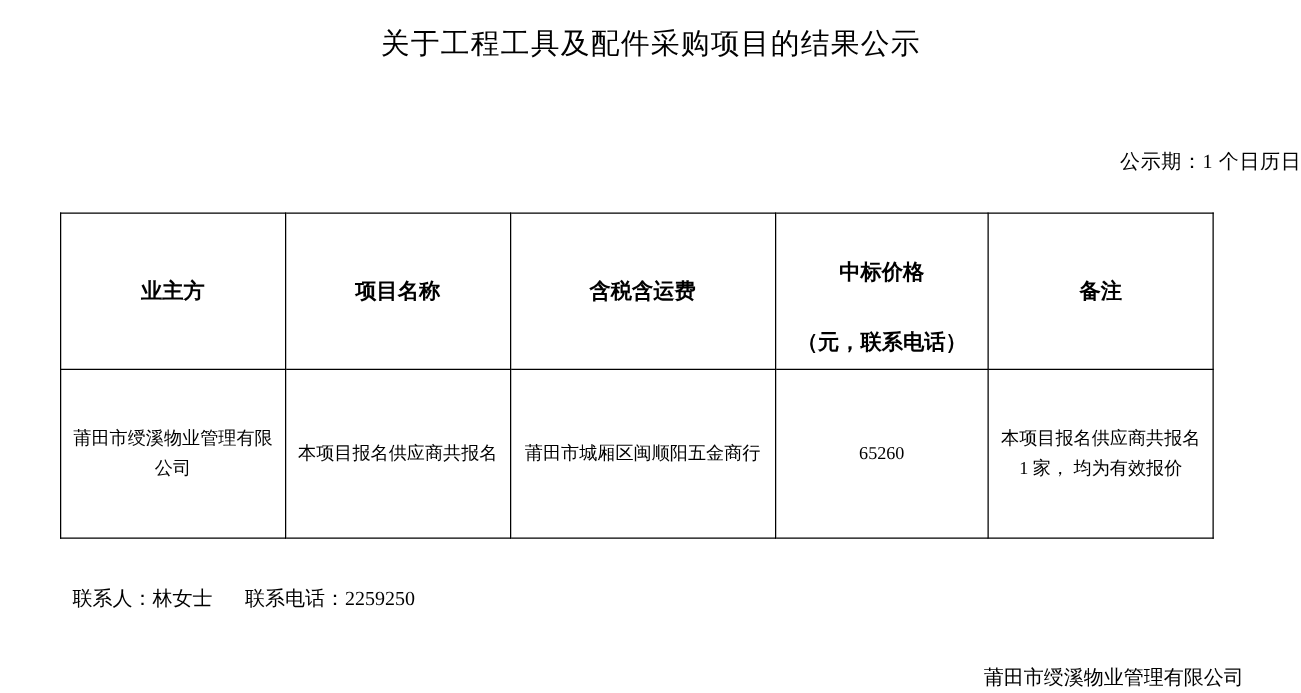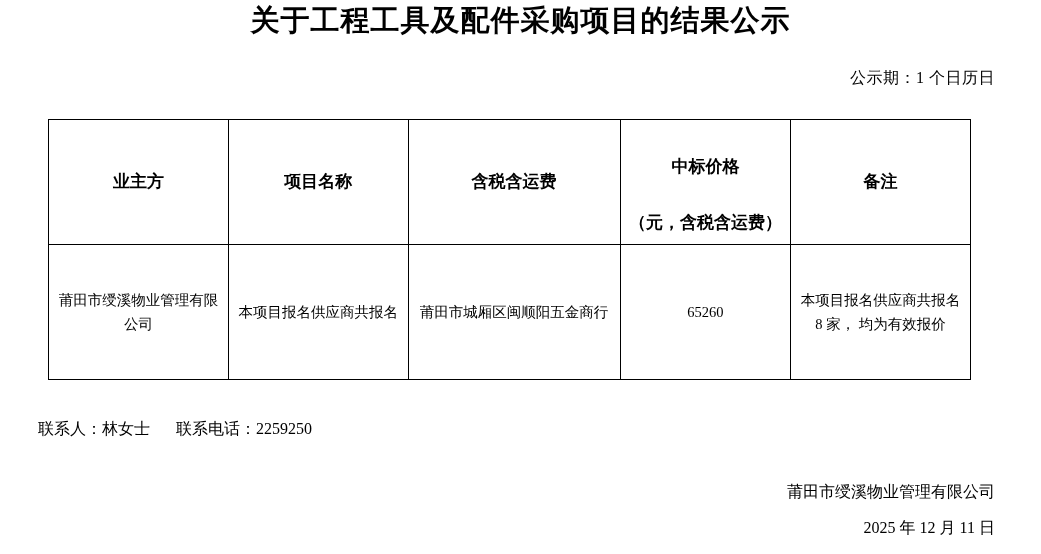--- a/index.html
+++ b/index.html
@@ -15,31 +15,30 @@
     overflow: hidden;
   }
   .page {
     position: relative;
     width: 1041px;
     height: 554px;
     box-sizing: border-box;
   }
   .title {
     text-align: center;
-    font-size: 29px;
-    font-weight: bold;
+    font-size: 23px;
+    font-weight: normal;
     letter-spacing: 1px;
-    margin-top: 0;
+    margin-top: 15px;
     line-height: 40px;
   }
   .notice-period {
     text-align: right;
     font-size: 16px;
-    margin-top: 28px;
-    padding-right: 46px;
+    margin-top: 64px;
     letter-spacing: 0.5px;
   }
   .table-wrap {
     margin-top: 30px;
     padding: 0 70px 0 48px;
   }
   table.result {
     width: 100%;
     border-collapse: collapse;
     table-layout: fixed;
@@ -65,21 +64,21 @@
     line-height: 24px;
   }
   .col-owner { width: 19.5%; }
   .col-project { width: 19.5%; }
   .col-selected { width: 23%; }
   .col-price { width: 18.5%; }
   .col-remark { width: 19.5%; }
   .th-two-line span { display: block; margin-top: 26px; }
   .contacts {
     margin-top: 26px;
-    padding-left: 38px;
+    padding-left: 58px;
     font-size: 16px;
     line-height: 46px;
   }
   .contacts .gap {
     display: inline-block;
     width: 26px;
   }
   .footer {
     margin-top: 22px;
     padding-right: 46px;
@@ -99,33 +98,33 @@
 
   <div class="table-wrap">
     <table class="result">
       <thead>
         <tr>
           <th class="col-owner">业主方</th>
           <th class="col-project">项目名称</th>
           <th class="col-selected">含税含运费</th>
           <th class="col-price th-two-line">
             <span>中标价格</span>
-            <span>（元，含税含运费）</span>
+            <span>（元，联系电话）</span>
           </th>
           <th class="col-remark">备注</th>
         </tr>
       </thead>
       <tbody>
         <tr>
           <td>莆田市绶溪物业管理有限公司</td>
           <td>本项目报名供应商共报名</td>
           <td>莆田市城厢区闽顺阳五金商行</td>
           <td>65260</td>
           <td>
-            <span>本项目报名供应商共报名 8 家，</span>
+            <span>本项目报名供应商共报名 1 家，</span>
             <span>均为有效报价</span>
           </td>
         </tr>
       </tbody>
     </table>
   </div>
 
   <div class="contacts">
     <div>
       <span>联系人：</span><span>林女士</span><span class="gap"></span><span>联系电话：</span><span>2259250</span>

